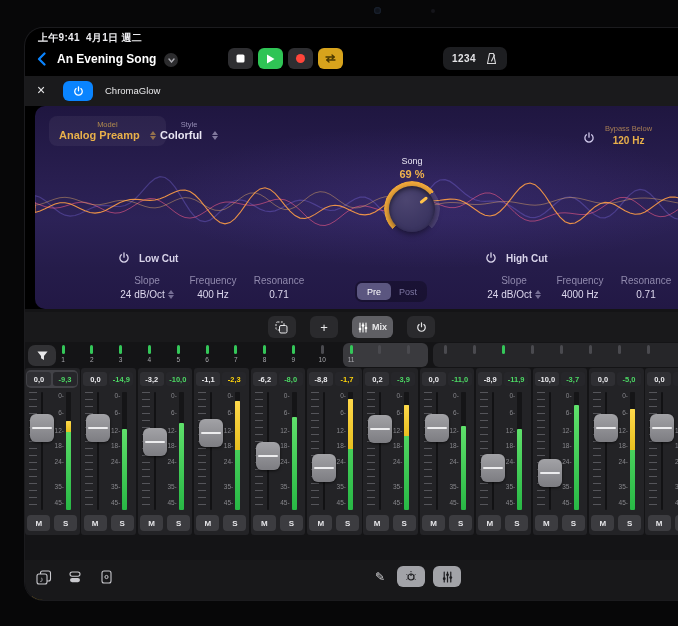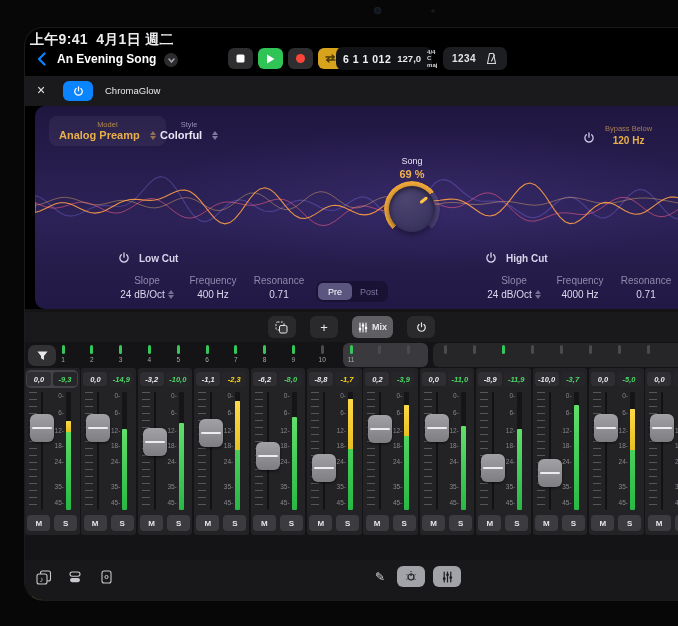--- a/index.html
+++ b/index.html
@@ -4,21 +4,21 @@
 <style>
   html,body{margin:0;padding:0;background:#000;}
   *{box-sizing:border-box;font-family:"Liberation Sans",sans-serif;}
   .device{position:relative;width:678px;height:626px;background:#070708;overflow:hidden;}
   .camera{position:absolute;left:374px;top:7px;width:7px;height:7px;border-radius:50%;background:#10141c;box-shadow:inset 0 0 2px #2a3a50;}
   .camera2{position:absolute;left:431px;top:9px;width:4px;height:4px;border-radius:50%;background:#15151a;}
   .screen{position:absolute;left:25px;top:28px;width:653px;height:572px;background:#000;border-radius:18px 0 0 18px;overflow:hidden;box-shadow:0 0 0 1px #1b1b1e;}
 
   
   .statusbar{position:absolute;left:0;top:0;width:100%;height:16px;}
-  .status-text{position:absolute;left:5px;top:3px;font-size:14px;font-weight:bold;color:#ededf0;letter-spacing:.3px;}
+  .status-text{position:absolute;left:13px;top:3px;font-size:10px;font-weight:bold;color:#ededf0;letter-spacing:.3px;}
 
   
   .navbar{position:absolute;left:0;top:14px;width:100%;height:34px;}
   .back-btn{position:absolute;left:8px;top:9px;width:16px;height:16px;color:#0a84ff;display:flex;align-items:center;justify-content:center;}
   .song-title{position:absolute;left:32px;top:10px;font-size:12px;font-weight:bold;color:#fff;}
   .title-chevron{position:absolute;left:139px;top:11px;width:14px;height:14px;border-radius:50%;background:#2c2c2e;color:#9a9aa0;font-size:8px;display:flex;align-items:center;justify-content:center;}
   .transport{position:absolute;left:203px;top:6px;display:flex;gap:5px;}
   .tbtn{width:25px;height:21px;border-radius:6px;background:#2e2e31;display:flex;align-items:center;justify-content:center;font-size:10px;color:#fff;}
   .tbtn.play{background:#2fc455;}
   .tbtn.rec span{width:9px;height:9px;border-radius:50%;background:#ff453a;display:block;}
@@ -69,21 +69,21 @@
     -webkit-mask:radial-gradient(closest-side,transparent 70%,#000 72%);mask:radial-gradient(closest-side,transparent 70%,#000 72%);}
   .knob{position:absolute;inset:0;border-radius:50%;background:radial-gradient(circle at 38% 30%,#4c4570,#3a3460 70%);box-shadow:inset 0 2px 5px rgba(0,0,0,.55),0 2px 6px rgba(0,0,0,.5);}
   .knob-pointer{position:absolute;left:50%;top:4px;width:2.5px;height:9px;margin-left:-1px;background:#ffc24a;border-radius:2px;transform-origin:50% 19px;}
   .cut-section{position:absolute;top:146px;}
   .cut-head{display:flex;align-items:center;gap:9px;}
   .cut-title{font-size:10px;font-weight:bold;color:#d9d4ea;}
   .cut-params{display:flex;margin-top:11px;align-items:flex-start;}
   .param{text-align:center;margin-right:8px;width:58px;}
   .param .mini-label{color:#9089ad;font-size:10px;}
   .param .val{font-size:10px;color:#ddd8ee;margin-top:3px;display:flex;justify-content:center;align-items:center;gap:3px;}
-  .prepost{display:flex;background:rgba(0,0,0,.28);border-radius:7px;padding:2px;height:21px;margin-top:6px;}
+  .prepost{display:flex;background:rgba(0,0,0,.28);border-radius:7px;padding:2px;height:21px;margin-top:6px;margin-left:39px;}
   .pp-btn{width:34px;border-radius:5px;font-size:9px;display:flex;align-items:center;justify-content:center;color:#7d77a2;}
   .pp-btn.on{background:#5b5680;color:#fff;}
 
   
   .mixer-region{position:absolute;left:0;top:281px;width:100%;bottom:0;background:#141416;}
   .mixtoolbar{position:absolute;left:0;top:3px;width:100%;height:30px;background:#19191b;display:flex;align-items:center;justify-content:center;gap:14px;}
   .mtb-btn{height:22px;min-width:28px;border-radius:6px;background:#2a2a2d;display:flex;align-items:center;justify-content:center;color:#e8e8ea;font-size:13px;gap:4px;padding:0 6px;}
   .mtb-btn.mix{background:#5f5f64;font-size:9px;font-weight:bold;}
 
   
@@ -94,21 +94,21 @@
   .ovtick{position:absolute;top:0;width:28px;text-align:center;}
   .ovtick .bar{width:3px;height:9px;border-radius:1.5px;background:#4a4a4f;margin:0 auto;}
   .ovtick .bar.on{background:#34c759;}
   .ovtick .n{font-size:6.5px;color:#a8a8ad;margin-top:2px;}
 
   
   .strips{position:absolute;left:0;top:59px;width:100%;height:190px;}
   .strip{position:absolute;top:0;width:54.5px;height:167px;background:#232326;border-radius:3px;}
   .vals{position:absolute;left:1px;top:2px;width:52px;height:18px;display:flex;gap:2px;justify-content:center;align-items:center;border-radius:5px;}
   .vals.sel{background:#424247;}
-  .vpill{width:24px;height:14px;border-radius:3px;background:#2f2f33;font-size:7.5px;font-weight:bold;color:#ededf0;display:flex;align-items:center;justify-content:center;font-style:italic;}
+  .vpill{width:24px;height:14px;border-radius:3px;background:#2f2f33;font-size:7.5px;font-weight:bold;color:#ededf0;display:flex;align-items:center;justify-content:center;}
   .vpill.peak{background:#26262a;}
   .fader-area{position:absolute;left:0;top:22px;width:54.5px;height:122px;}
   .ruler{position:absolute;left:4px;top:2px;width:8px;height:118px;
     background:repeating-linear-gradient(to bottom,#55555a 0 1px,transparent 1px 7px);}
   .slot{position:absolute;left:16px;top:2px;width:2px;height:118px;background:#121214;border-radius:1px;}
   .cap{position:absolute;left:5px;width:24px;height:28px;border-radius:6px;background:linear-gradient(180deg,#a2a2a6,#7d7d82);box-shadow:0 1px 3px rgba(0,0,0,.6);}
   .cap::after{content:"";position:absolute;left:2px;right:2px;top:13px;height:2px;background:#ececee;border-radius:1px;}
   .scale-col{position:absolute;left:27px;top:0;width:12px;height:122px;}
   .scale-num{position:absolute;right:0;font-size:6.5px;color:#87878c;}
   .meter-track{position:absolute;left:41px;top:2px;width:5px;height:118px;background:#151517;border-radius:1px;}
@@ -173,29 +173,20 @@
             <span></span>
           </div>
         <div class="tbtn cycle">
           <svg width="13" height="9" viewBox="0 0 13 9">
               <path d="M2 3h8M8 1l2.4 2L8 5" fill="none" stroke="#4a3800" stroke-width="1.3" stroke-linecap="round" stroke-linejoin="round"></path>
               <path d="M11 6H3M5 8L2.6 6 5 4" fill="none" stroke="#4a3800" stroke-width="1.3" stroke-linecap="round" stroke-linejoin="round"></path>
             </svg>
         </div>
       </div>
 
-      <div class="lcd">
-        <span class="lcd-pos">6 1 1 012</span>
-        <span class="lcd-tempo">127,0</span>
-        <span class="lcd-sig">
-          <span>4/4</span>
-          <span>C maj</span>
-        </span>
-        <span class="lcd-midi">MIDI</span>
-      </div>
 
       <div class="countin">
         <span class="nums">1234</span>
         <span>
           <svg width="13" height="13" viewBox="0 0 13 13">
               <path d="M4.5 1.5h4l2 10h-8z" fill="none" stroke="#d8d8da" stroke-width="1.1" stroke-linejoin="round"></path>
               <line x1="6.5" y1="9" x2="9.5" y2="3" stroke="#d8d8da" stroke-width="1.1" stroke-linecap="round"></line>
             </svg>
         </span>
       </div>

